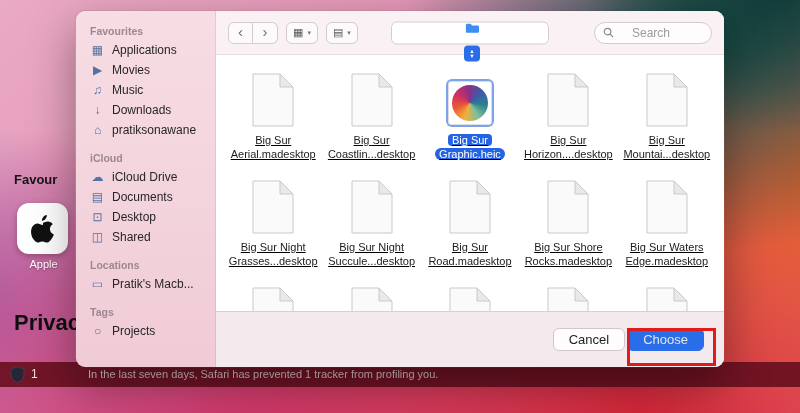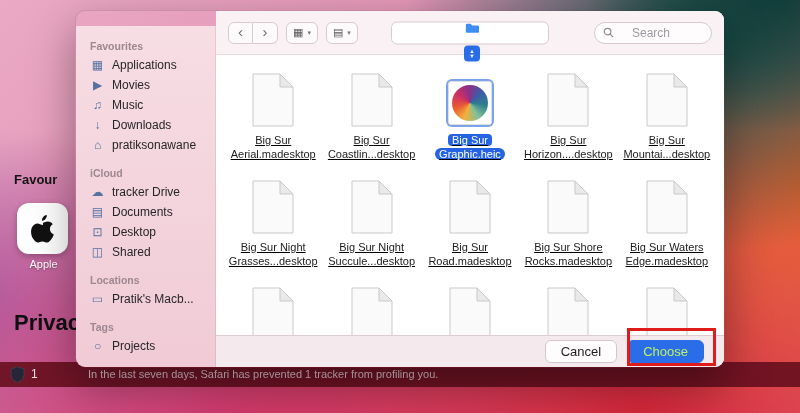--- a/index.html
+++ b/index.html
@@ -29,21 +29,21 @@
   .shield { position:absolute; left:10px; top:4px; display:flex; }
   .tracker-count { position:absolute; left:31px; top:5px; color:#ece2e4; font-size:12px; }
   .status-text { position:absolute; left:88px; top:6px; color:#dcc3c9; font-size:11px; white-space:nowrap; }
 
   
   .dialog { position:absolute; left:75px; top:10px; width:650px; height:358px;
     border-radius:10px; display:flex; overflow:hidden; z-index:2;
     box-shadow:0 18px 45px rgba(0,0,0,.38); border:1px solid rgba(0,0,0,.12); }
 
   .sidebar { width:140px; background:linear-gradient(180deg,#f7dde4,#f0cbd6);
-    padding-top:14px; border-right:1px solid rgba(0,0,0,.08); flex:none; overflow:hidden;margin-top:15px; }
+    padding-top:14px; border-right:1px solid rgba(0,0,0,.08); flex:none; overflow:hidden; }
   .sb-section { margin-bottom:12px; }
   .sb-title { font-size:10.5px; font-weight:bold; color:#9d8790; padding:0 0 3px 14px; }
   .sb-item { display:flex; align-items:center; gap:7px; padding:3px 8px 3px 14px;
     font-size:12px; color:#262628; white-space:nowrap; }
   .sb-icon { width:15px; text-align:center; color:#54719f; font-size:12px; flex:none; }
 
   .main { flex:1; display:flex; flex-direction:column; background:#fff; min-width:0; }
 
   .toolbar { position:relative; height:44px; flex:none; display:flex; align-items:center;
     gap:8px; padding:0 12px; background:#f9f1f3; border-bottom:1px solid #e8dce0; }
@@ -76,25 +76,25 @@
   .file { display:flex; flex-direction:column; align-items:center; }
   .doc-wrap { height:58px; display:flex; align-items:flex-end; justify-content:center; }
   .file-labels { margin-top:6px; text-align:center; font-size:11px; line-height:14px; color:#1b1b1d; }
   .file.selected .pill { background:#2463e3; color:#fff; border-radius:4px; padding:0 4px; }
   .thumb-sel { padding:2px; background:#7da2ec; border-radius:6px; }
   .thumb { width:44px; height:44px; background:#fff; border:1px solid #dedede; border-radius:3px;
     display:flex; align-items:center; justify-content:center; }
   .swirl { width:36px; height:36px; border-radius:50%;
     background:conic-gradient(from 200deg,#f2b13c,#ea5a33,#cf2f63,#8e2f86,#3c5ba8,#2e7f8e,#7fbf9a,#f2b13c); }
 
-  .footer { height:32px; flex:none; background:#f4e9ec; border-top:1px solid #ddccd1;
-    display:flex; align-items:center; justify-content:flex-end; gap:10px; padding:12px 20px; }
+  .footer { height:56px; flex:none; background:#f4e9ec; border-top:1px solid #ddccd1;
+    display:flex; align-items:center; justify-content:flex-end; gap:2px; padding:12px 20px; }
   .btn { font-size:13px; border-radius:6px; padding:3px 15px; font-family:inherit; }
   .cancel { background:#fefcfc; border:1px solid #d2c6ca; color:#1d1d1f; }
-  .choose { background:#2a6de9; border:1px solid #2a6de9; color:#bef264; }
+  .choose { background:#2a6de9; border:1px solid #2a6de9; color:#e5e5e5; }
 
   .annotation { position:absolute; left:627px; top:328px; width:89px; height:38px;
     border:3px solid #e01b1b; z-index:30; }
 </style>
 </head>
 <body>
 
 <div class="canvas">
 
   <div class="wallpaper">
@@ -146,21 +146,21 @@
             </div>
             <div class="sb-item">
               <span class="sb-icon">⌂</span>
               <span class="sb-label">pratiksonawane</span>
             </div>
           </div>
           <div class="sb-section">
             <div class="sb-title">iCloud</div>
             <div class="sb-item">
               <span class="sb-icon">☁</span>
-              <span class="sb-label">tracker Drive</span>
+              <span class="sb-label">iCloud Drive</span>
             </div>
             <div class="sb-item">
               <span class="sb-icon">▤</span>
               <span class="sb-label">Documents</span>
             </div>
             <div class="sb-item">
               <span class="sb-icon">⊡</span>
               <span class="sb-label">Desktop</span>
             </div>
             <div class="sb-item">

